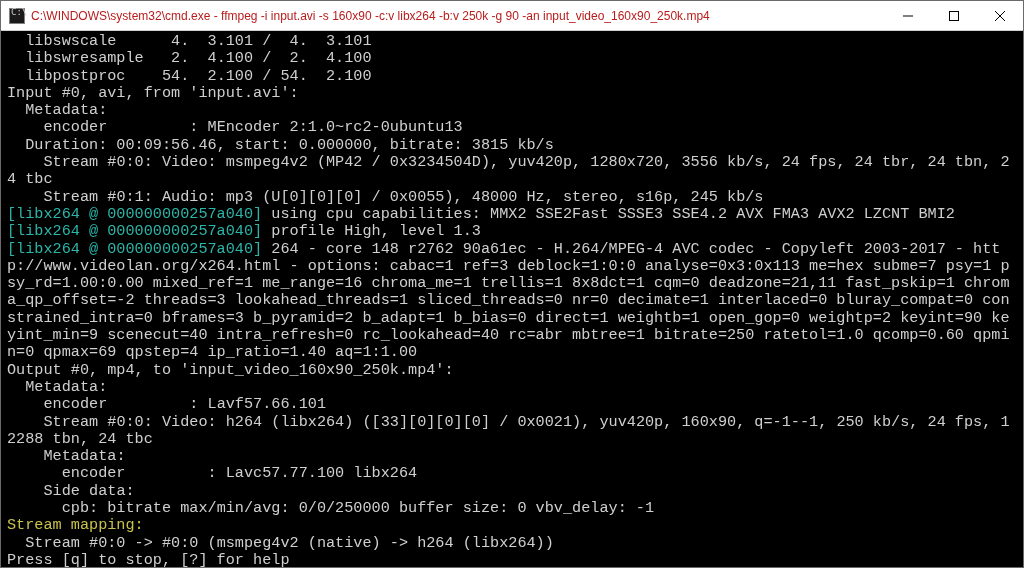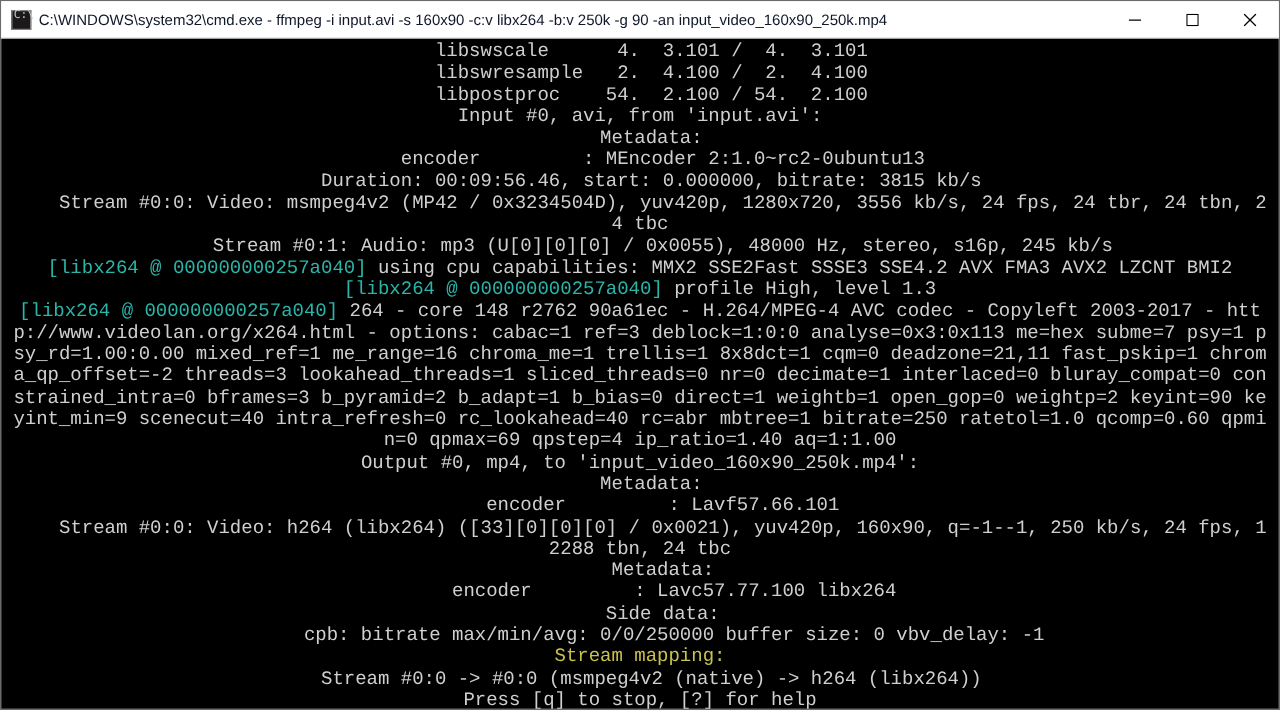--- a/index.html
+++ b/index.html
@@ -27,36 +27,35 @@
     background: #1b191a;
     border: 1px solid #808080;
     display: inline-block;
     font-size: 9px; color: #ccc; text-align: left;
     line-height: 7px; padding-left: 1px;
     font-family: Consolas, monospace;
   }
   .titlebar .title {
     flex: 1;
     font-size: 12px;
-    color: #0f172a;
+    color: #b91c1c;
     white-space: nowrap; overflow: hidden; text-overflow: ellipsis;
   }
   .titlebar .winbtns { display: flex; height: 100%; }
   .titlebar .winbtn {
     width: 46px; height: 100%;
     display: flex; align-items: center; justify-content: center;
     font-size: 10px; color: #000;
   }
   .titlebar .winbtn svg { stroke: #000; }
   .terminal {
     flex: 1;
     background: #000;
     padding: 2px 6px 2px 6px;
     overflow: hidden;
-    text-align: center;
   }
   .terminal pre {
     font-family: Consolas, "Courier New", monospace;
     font-size: 15.2px;
     line-height: 17.3px;
     color: #cfcfcf;
     white-space: pre-wrap;
     word-break: break-all;
   }
   .c-teal { color: #2bb5a8; }

